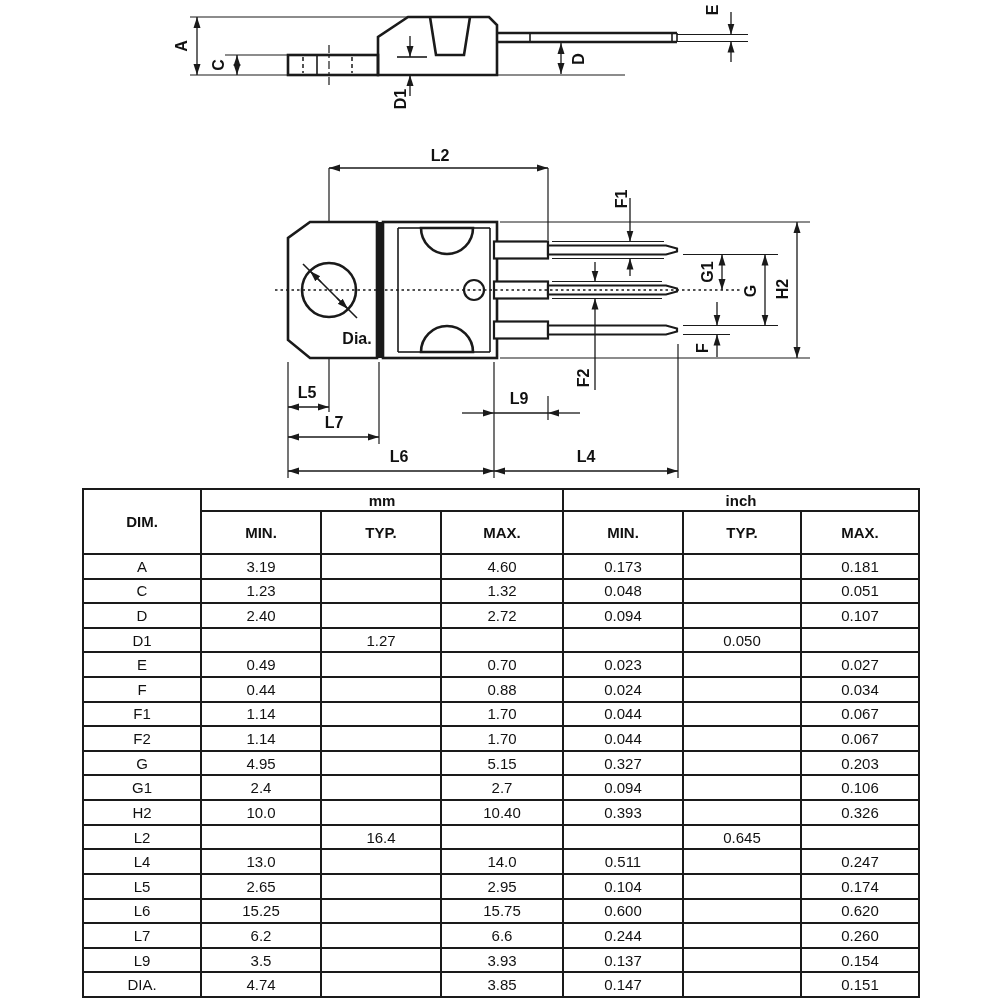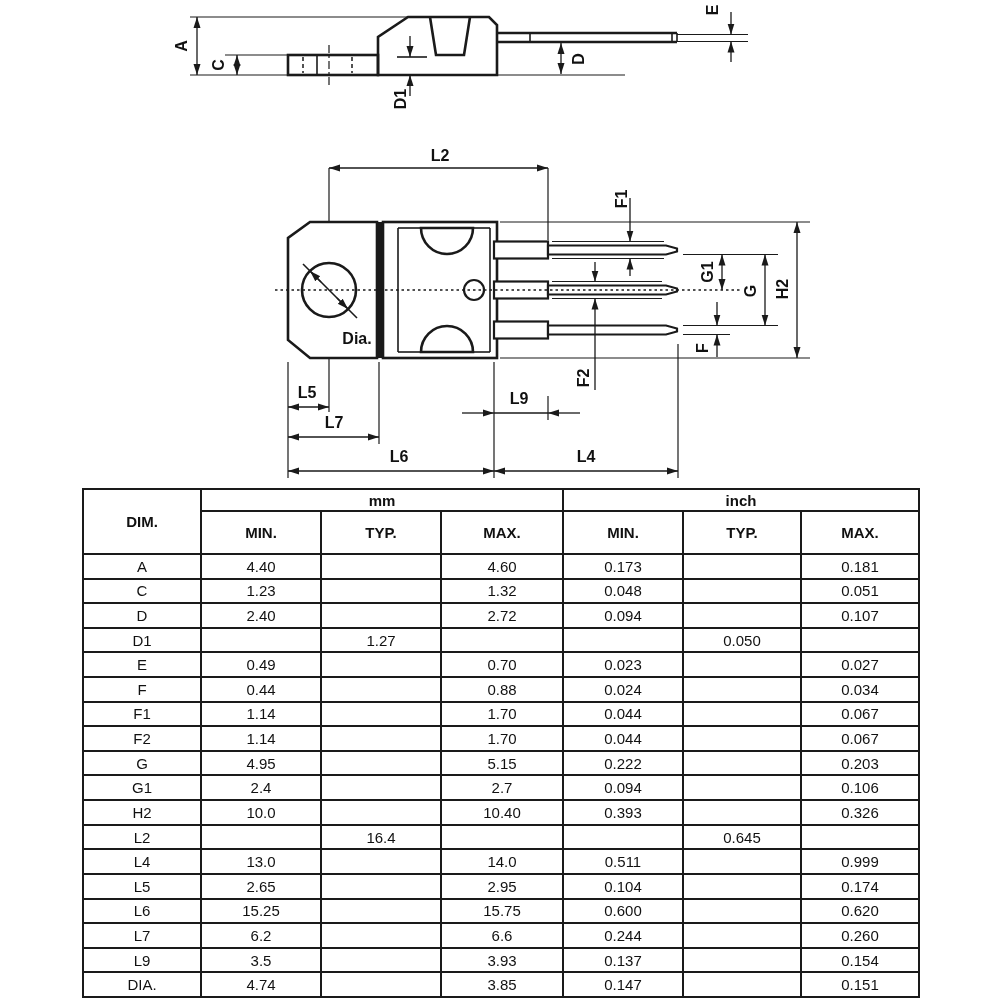--- a/index.html
+++ b/index.html
@@ -198,21 +198,21 @@
       <th>TYP.</th>
       <th>MAX.</th>
       <th>MIN.</th>
       <th>TYP.</th>
       <th>MAX.</th>
     </tr>
   </thead>
   <tbody id="dim-rows">
         <tr>
           <td>A</td>
-          <td>4.40</td>
+          <td>3.19</td>
           <td></td>
           <td>4.60</td>
           <td>0.173</td>
           <td></td>
           <td>0.181</td>
         </tr>
         <tr>
           <td>C</td>
           <td>1.23</td>
           <td></td>
@@ -273,21 +273,21 @@
           <td>1.70</td>
           <td>0.044</td>
           <td></td>
           <td>0.067</td>
         </tr>
         <tr>
           <td>G</td>
           <td>4.95</td>
           <td></td>
           <td>5.15</td>
-          <td>0.222</td>
+          <td>0.327</td>
           <td></td>
           <td>0.203</td>
         </tr>
         <tr>
           <td>G1</td>
           <td>2.4</td>
           <td></td>
           <td>2.7</td>
           <td>0.094</td>
           <td></td>
@@ -311,21 +311,21 @@
           <td>0.645</td>
           <td></td>
         </tr>
         <tr>
           <td>L4</td>
           <td>13.0</td>
           <td></td>
           <td>14.0</td>
           <td>0.511</td>
           <td></td>
-          <td>0.999</td>
+          <td>0.247</td>
         </tr>
         <tr>
           <td>L5</td>
           <td>2.65</td>
           <td></td>
           <td>2.95</td>
           <td>0.104</td>
           <td></td>
           <td>0.174</td>
         </tr>

